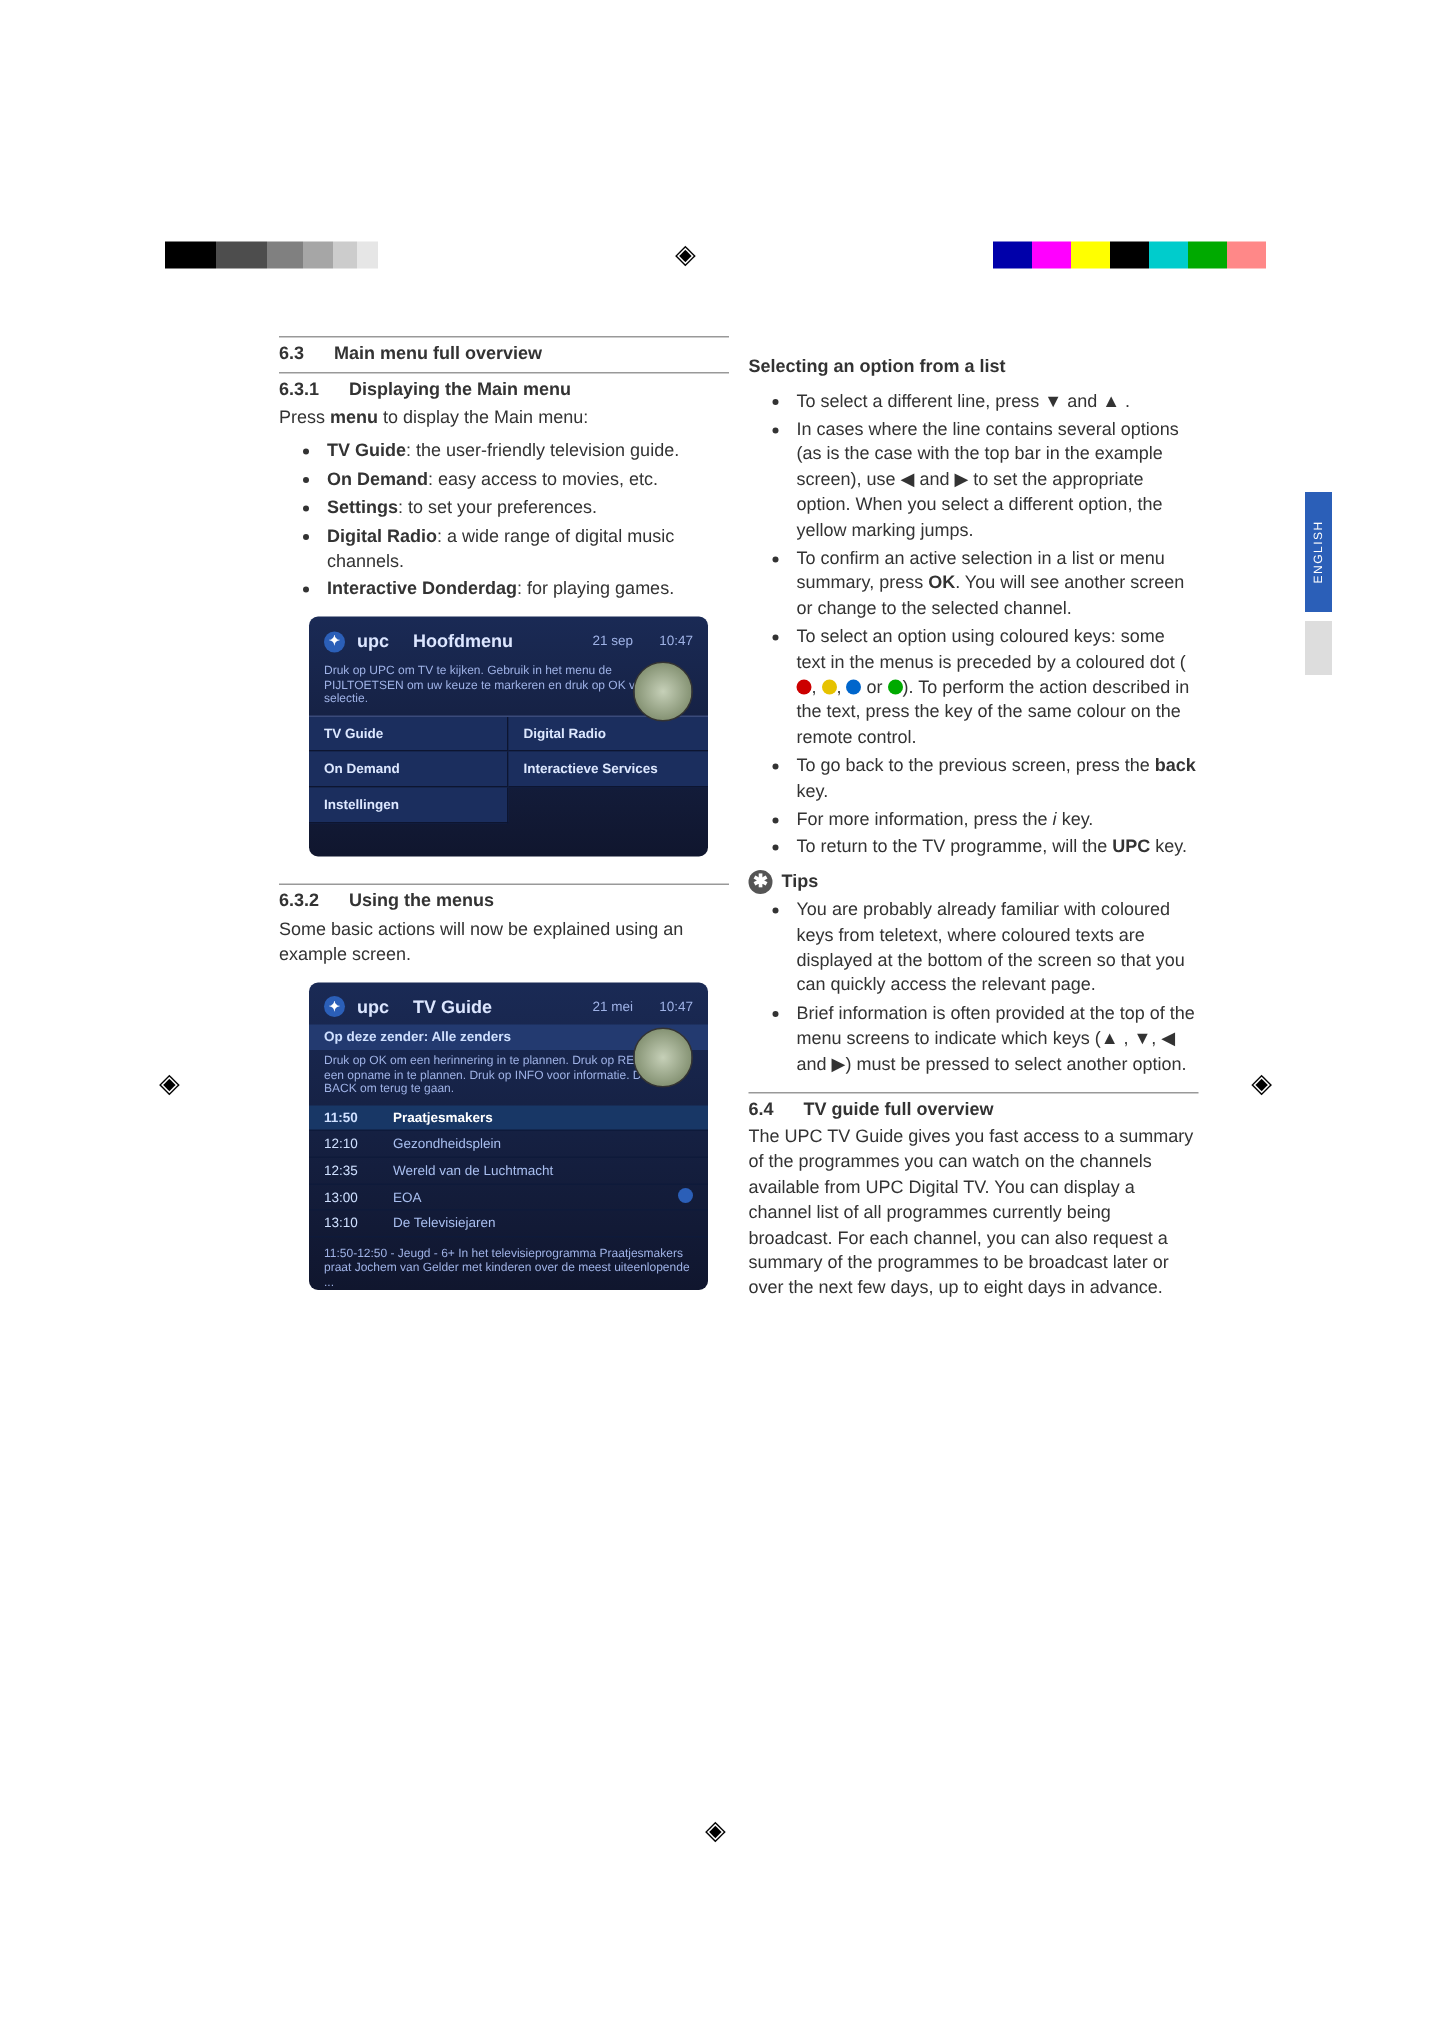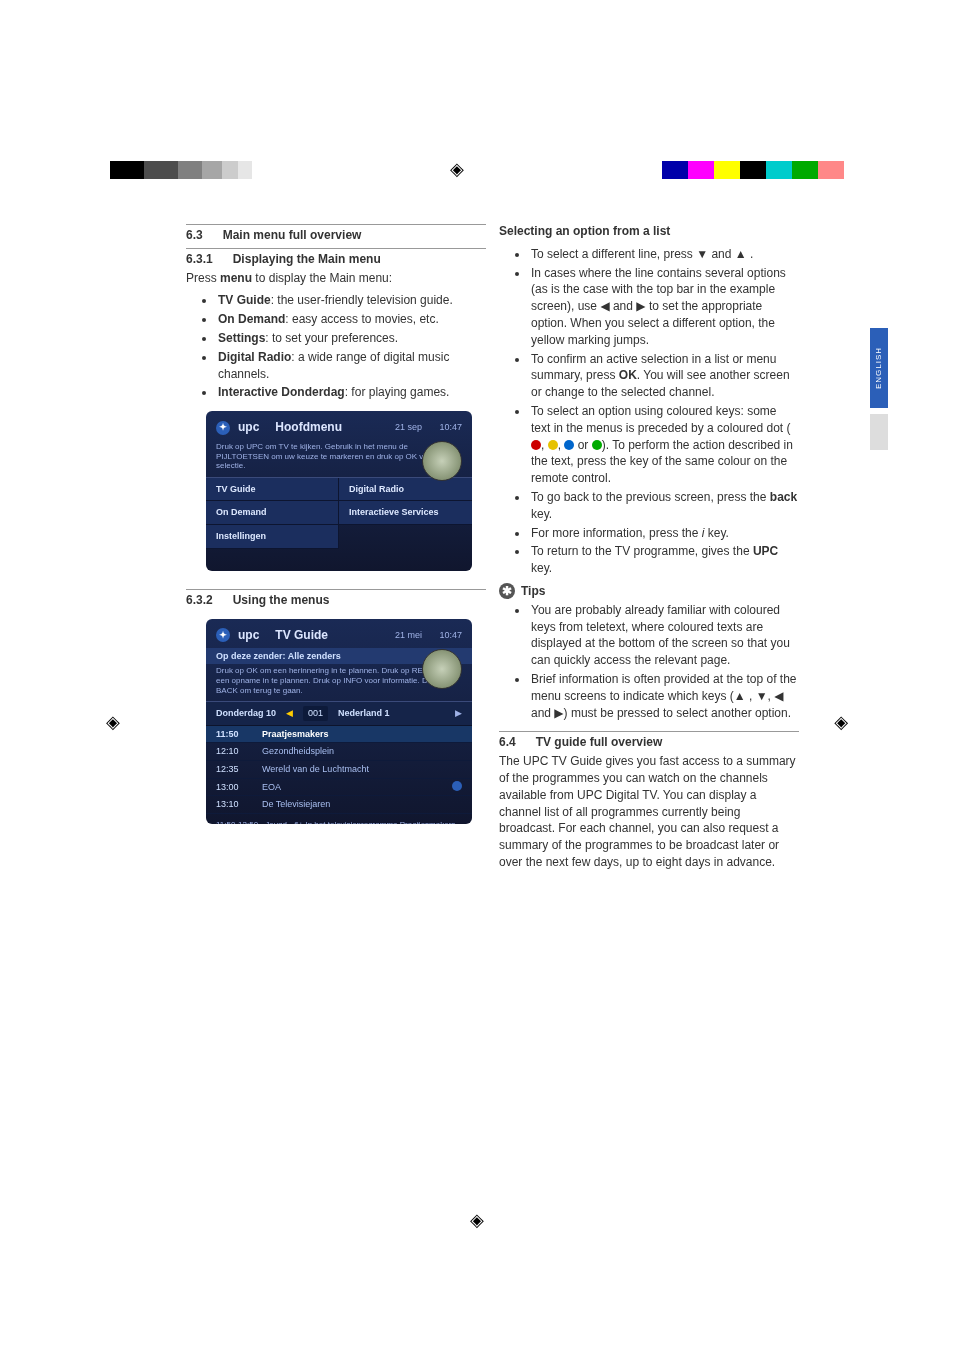--- a/index.html
+++ b/index.html
@@ -82,21 +82,21 @@
   .daybar { display:flex; align-items:center; gap:10px; padding:4px 10px; background:#152449; color:#cfe0ff; font-size:9px; border-top:1px solid #3a4a7a; border-bottom:1px solid #0d142c;}
   .daybar .day{font-weight:bold;}
   .chnum { background:#0d1a3a; padding:1px 5px; border-radius:2px;}
   .plist { }
   .prow { display:flex; gap:12px; padding:2px 10px; font-size:9px; color:#a9bff0; border-bottom:1px solid #0e1a3a;}
   .prow.sel { background:#183766; color:#fff; font-weight:bold;}
   .prow .t{ width:34px; color:#cfe0ff;}
   .descr { padding:6px 10px 4px 10px; font-size:8px; color:#9fb2e6; line-height:1.2;}
 
   .right-col p, .right-col li { font-size:12px;}
-  .right-col .subhead { font-weight:bold; margin-top:3px;}
+  .right-col .subhead { font-weight:bold; margin-top:16px;}
   .tips-row { display:flex; align-items:center; gap:6px; margin-top:6px;}
   .tips-icon { width:16px; height:16px; border-radius:50%; background:#555; color:#fff; display:flex; align-items:center; justify-content:center; font-size:12px; font-weight:bold;}
   .cdot{display:inline-block;width:10px;height:10px;border-radius:50%;vertical-align:middle;}
 
   .sidebar-tab {
     position:absolute;
     right: 66px;
     top: 328px;
     width: 18px;
     height: 80px;
@@ -201,39 +201,33 @@
           <div class="tab">Instellingen</div>
           <div class="tab" style="background:transparent;border:none;"></div>
         </div>
       </div>
 
       <hr class="hr" style="margin-top:18px;">
       <div class="h-row">
         <span class="h-num">6.3.2</span>
         <span class="h-title">Using the menus</span>
       </div>
+      <p>Some basic actions will now be explained using an example screen.</p>
 
       <div class="screenshot ss2" style="height:205px;">
         <div class="topbar">
           <span class="logo-dot">✦</span>
           <span>upc</span>
           <span style="margin-left:8px;">TV Guide</span>
         </div>
         <span class="date">21 mei</span>
         <span class="clock">10:47</span>
         <div class="dial"></div>
         <div class="subline">Op deze zender: Alle zenders</div>
         <div class="intro">Druk op OK om een herinnering in te plannen. Druk op RECORD om een opname in te plannen. Druk op INFO voor informatie. Druk op BACK om terug te gaan.</div>
-        <div class="daybar">
-          <span class="day">Donderdag 10</span>
-          <span style="color:#ffcc00;">◀</span>
-          <span class="chnum">001</span>
-          <b>Nederland 1</b>
-          <span style="margin-left:auto;color:#9fb2e6;">▶</span>
-        </div>
         <div class="plist">
           <div class="prow sel">
               <span class="t">11:50</span>
               <span>Praatjesmakers</span>
             </div>
           <div class="prow">
               <span class="t">12:10</span>
               <span>Gezondheidsplein</span>
             </div>
           <div class="prow">
@@ -257,21 +251,21 @@
 
     <div class="col right-col">
       <p class="subhead">Selecting an option from a list</p>
       <ul class="bullets">
         <li><span>To select a different line,  press </span><span class="tri">▼</span><span> and </span><span class="tri">▲</span><span> .</span></li>
         <li><span>In cases where the line contains several options (as is the case with the top bar in the example screen), use </span><span class="tri">◀</span><span> and </span><span class="tri">▶</span><span> to set the appropriate option. When you select a different option, the yellow marking jumps.</span></li>
         <li><span>To confirm an active selection in a list or menu summary, press </span><b>OK</b><span>. You will see another screen or change to the selected channel.</span></li>
         <li><span>To select an option using coloured keys: some text in the menus is preceded by a coloured dot (</span><span class="cdot" style="background:#c00;"></span><span>, </span><span class="cdot" style="background:#e6c200;"></span><span>, </span><span class="cdot" style="background:#06c;"></span><span> or </span><span class="cdot" style="background:#0a0;"></span><span>). To perform the action described in the text, press the key of the same colour on the remote control.</span></li>
         <li><span>To go back to the previous screen, press the </span><b>back</b><span> key.</span></li>
         <li><span>For more information, press the </span><i>i</i> <span> key.</span></li>
-        <li><span>To return to the TV programme, gives the </span><b>UPC</b><span> key.</span></li>
+        <li><span>To return to the TV programme, will the </span><b>UPC</b><span> key.</span></li>
       </ul>
 
       <div class="tips-row">
         <span class="tips-icon">✱</span>
         <b>Tips</b>
       </div>
       <ul class="bullets">
         <li>You are probably already familiar with coloured keys from teletext, where coloured texts are displayed at the bottom of the screen so that you can quickly access the relevant page.</li>
         <li><span>Brief information is often provided at the top of the menu screens to indicate which keys (</span><span class="tri">▲</span><span> , </span><span class="tri">▼</span><span>, </span><span class="tri">◀</span><span> and </span><span class="tri">▶</span><span>) must be pressed to select another option.</span></li>
       </ul>

